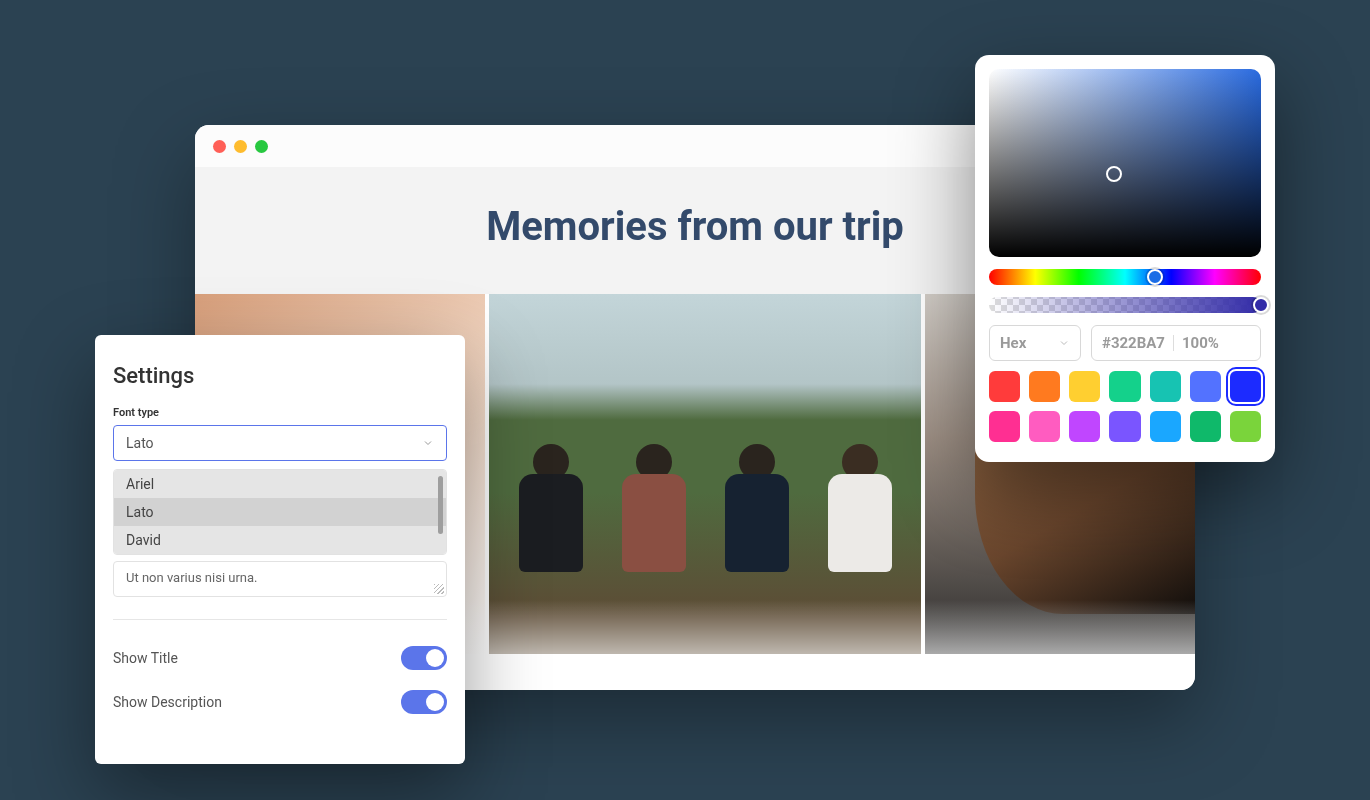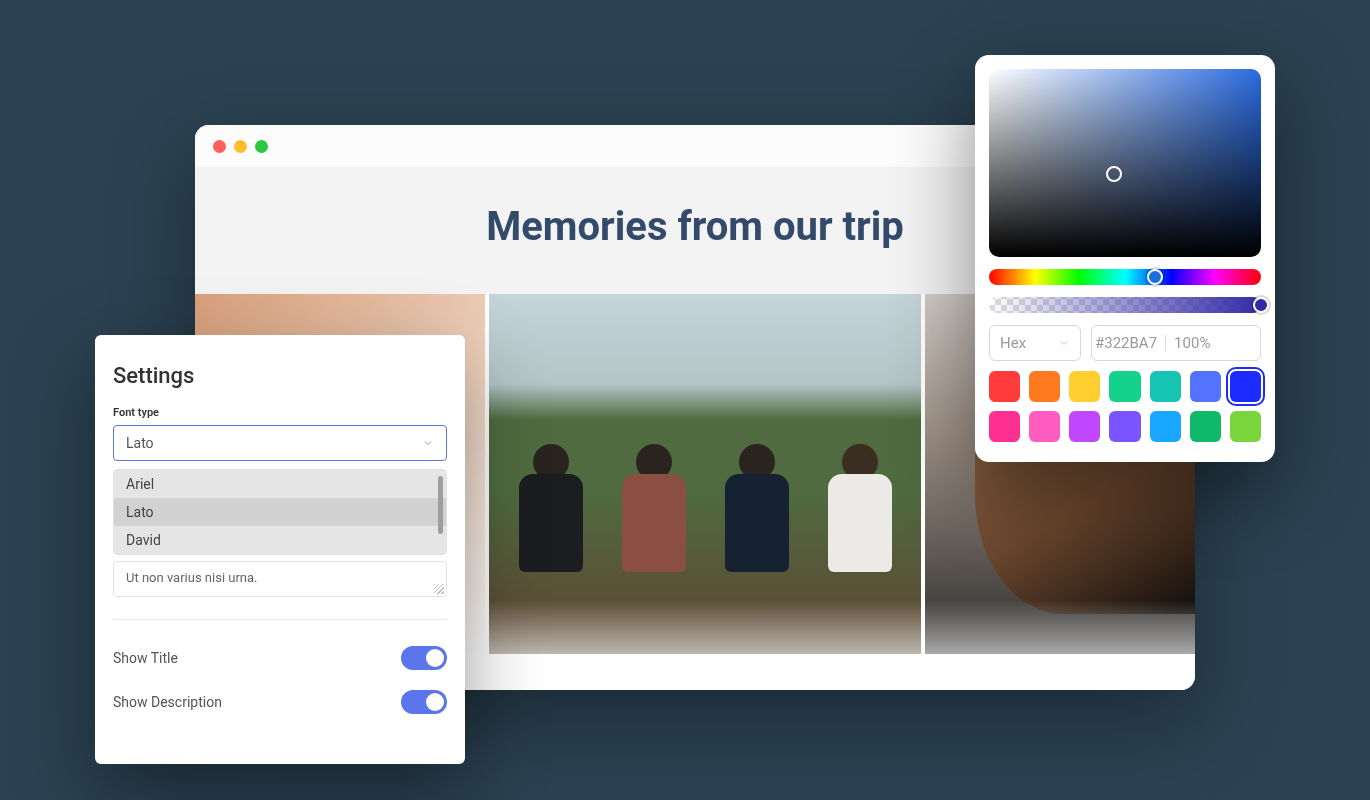--- a/index.html
+++ b/index.html
@@ -270,38 +270,39 @@
   border-radius: 50%;
   transform: translate(-50%,-50%);
   box-shadow: 0 0 0 2px rgba(0,0,0,0.15);
 }
 .hue-bar .slider-thumb { left: 61%; }
 .alpha-bar .slider-thumb { left: 100%; background:#322ba7; }
 .color-inputs {
   display: flex;
   gap: 10px;
   margin-top: 12px;
+  font-weight: bold;
 }
 .hex-select {
   flex: 0 0 92px;
   border: 1px solid #d8d8d8;
   border-radius: 6px;
   padding: 8px 10px;
   display: flex;
   align-items: center;
   justify-content: space-between;
   color: #9a9a9a;
   font-size: 15px;
   cursor: pointer;
 }
 .hex-value {
   flex: 1;
   border: 1px solid #d8d8d8;
   border-radius: 6px;
-  padding: 8px 3px;
+  padding: 8px 10px;
   color: #9a9a9a;
   font-size: 15px;
   display: flex;
   align-items: center;
 }
 .hex-value .sep {
   width: 1px; height: 16px; background: #ddd; margin: 0 8px;
 }
 .more-colors-label {
   margin-top: 14px;

